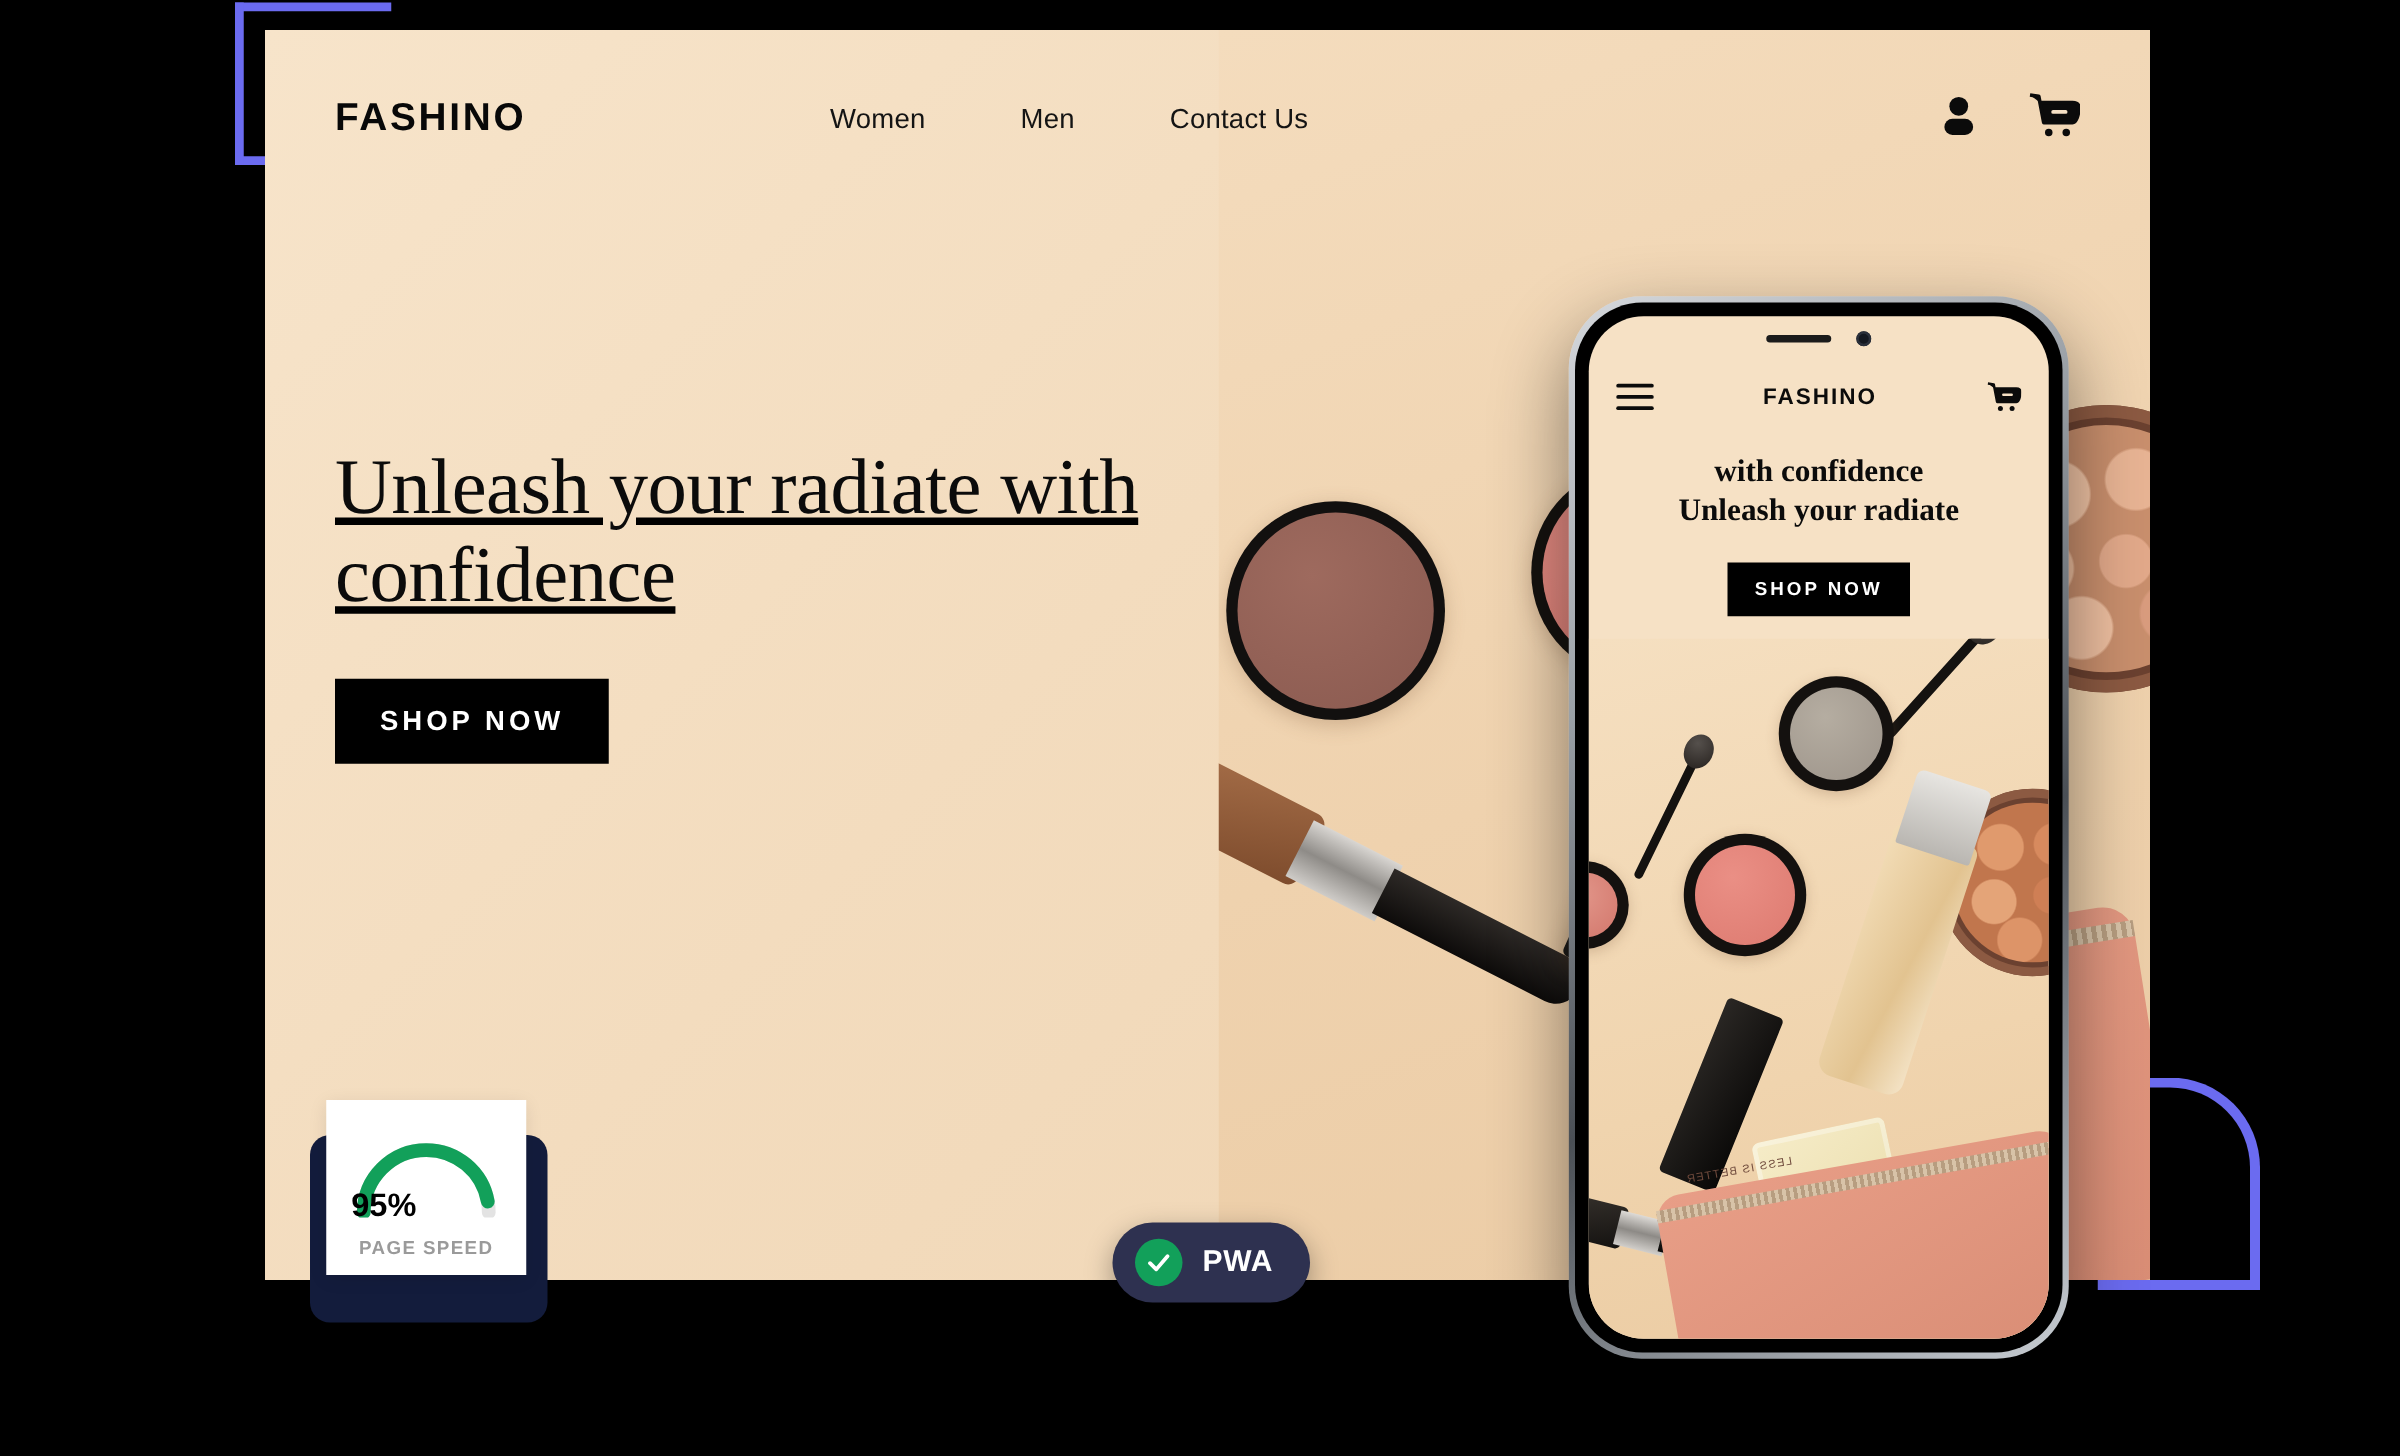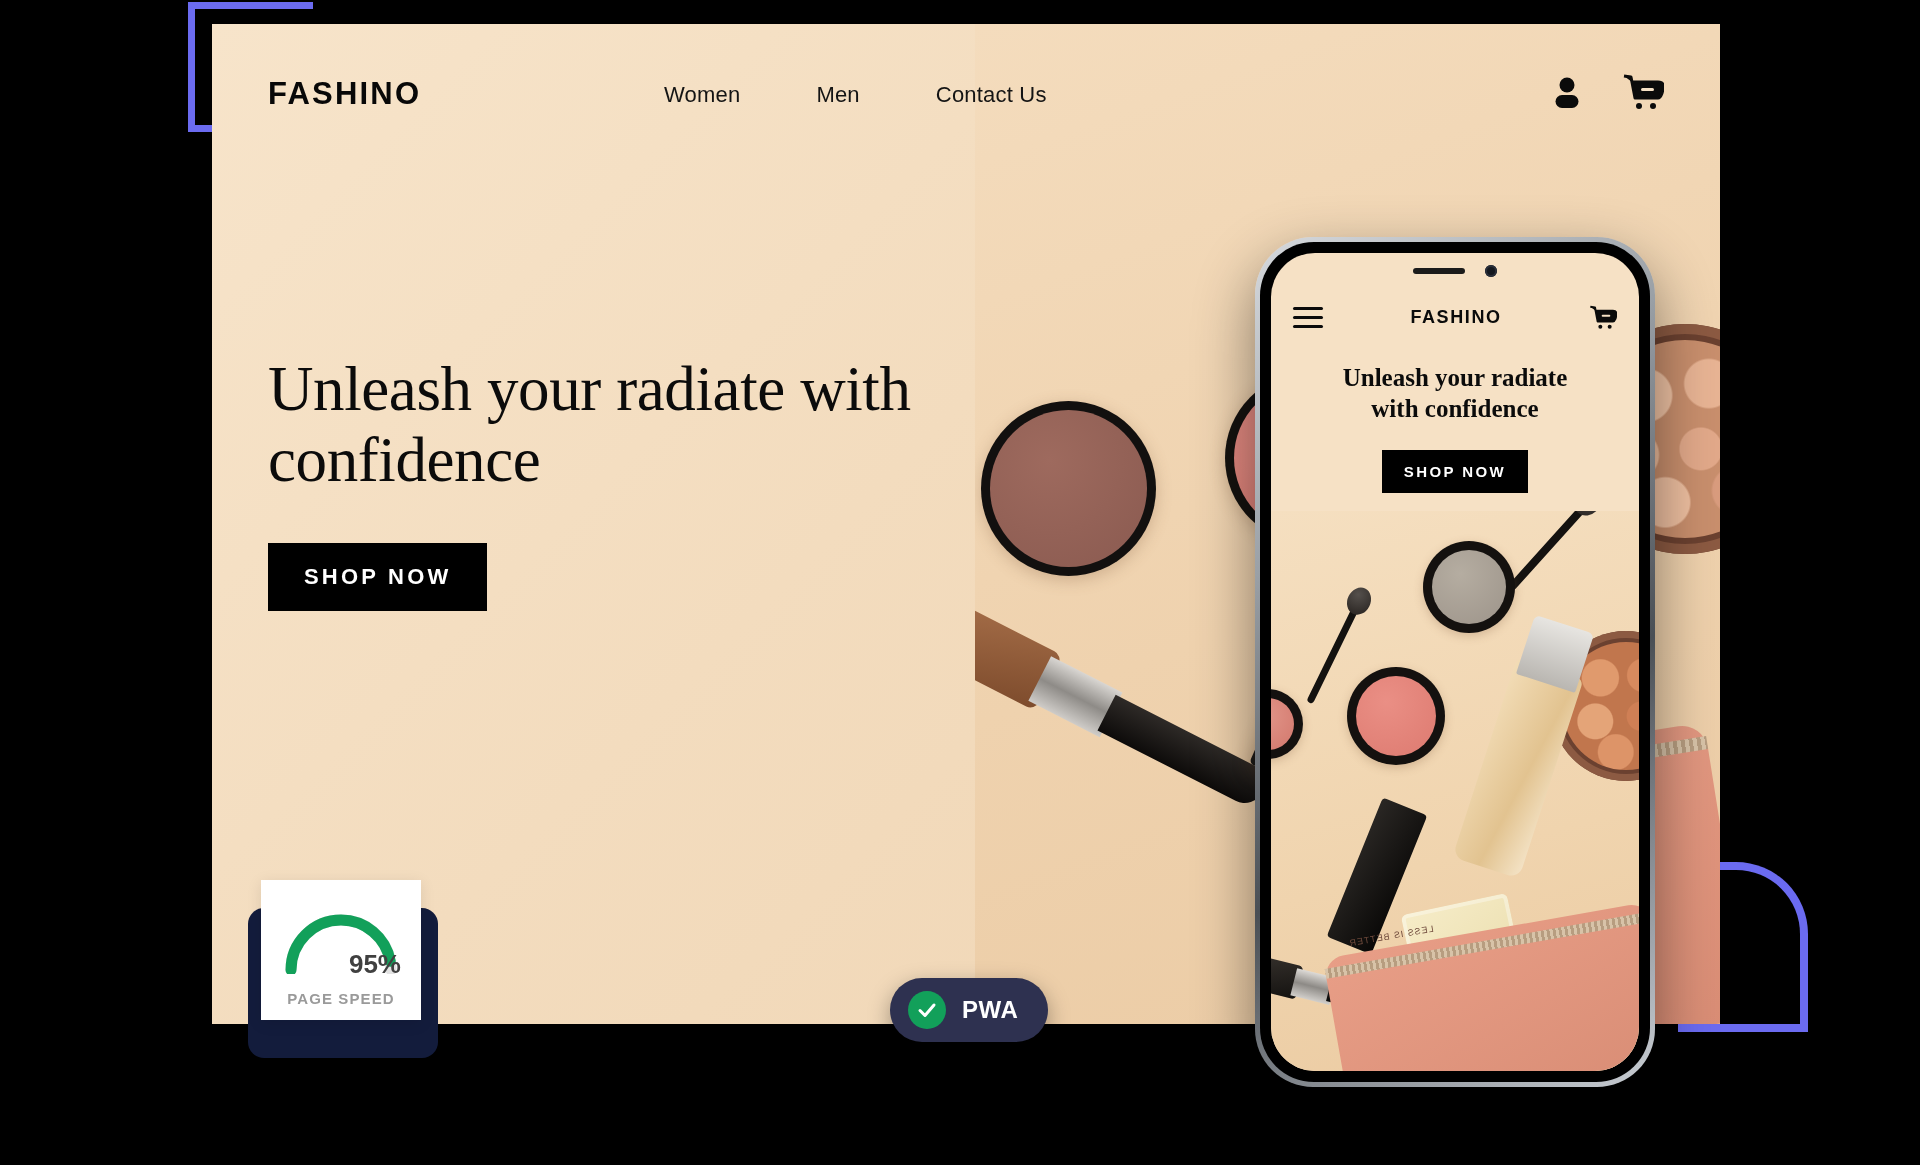--- a/index.html
+++ b/index.html
@@ -132,21 +132,21 @@
     position:absolute; left:452px; top:58px;
     display:flex; gap:76px; align-items:center;
   }
   .nav-link{ font-size:22px; color:#141414; letter-spacing:.2px; cursor:pointer; }
   .nav-icons{
     position:absolute; right:56px; top:50px; display:flex; gap:40px; align-items:center;
   }
   .icon-svg{ display:block; }
 
   
-  .hero-copy{ position:absolute; left:56px; top:330px; z-index:6; width:700px; }
+  .hero-copy{ position:absolute; left:56px; top:330px; z-index:6; width:700px;text-decoration:underline; }
   .headline{
     font-family:"Liberation Serif", serif;
     font-size:63px; line-height:1.12; color:#0b0b0b; letter-spacing:-.4px;
     font-weight:400;
   }
   .cta{
     display:inline-block; margin-top:48px;
     background:#000; color:#fff; border:none;
     padding:21px 36px; font-size:22px; font-weight:700; letter-spacing:3.2px;
     cursor:pointer; font-family:"Liberation Sans", sans-serif;
@@ -159,22 +159,22 @@
   }
   .ps-card{
     position:absolute; left:261px; top:880px; width:160px; height:140px;
     background:#fff; z-index:7;
     display:flex; flex-direction:column; align-items:center;
     box-shadow:0 3px 14px rgba(0,0,0,.10);
   }
   .gauge{ position:relative; width:120px; height:72px; margin-top:22px; }
   .gauge svg{ display:block; }
   .gauge-val{
-    position:absolute; left:0; right:0; bottom:-6px; text-align:right;
-    font-size:26px; font-weight:700; color:#404040;
+    position:absolute; left:0; right:0; bottom:-6px; text-align:left;
+    font-size:26px; font-weight:700; color:#000000;
   }
   .ps-label{
     margin-top:16px; font-size:15px; font-weight:700;
     letter-spacing:1.1px; color:#9a9a9a;
   }
 
   
   .pwa{
     position:absolute; left:890px; top:978px; z-index:12;
     display:flex; align-items:center; gap:16px;
@@ -416,22 +416,22 @@
             <svg class="icon-svg" width="28" height="25" viewBox="0 0 42 36">
               <path d="M2 2 L9 3 L13 24 L36 24 C39 24 41 18 41 12 C41 9 39 8 36 8 L10 8" fill="#0b0b0b" stroke="#0b0b0b" stroke-width="3" stroke-linejoin="round"></path>
               <rect x="19" y="14" width="13" height="3" rx="1.5" fill="#F6E1C5"></rect>
               <circle cx="17" cy="32" r="3" fill="#0b0b0b"></circle>
               <circle cx="31" cy="32" r="3" fill="#0b0b0b"></circle>
             </svg>
           </span>
         </div>
 
         <div class="p-hero">
+          <div class="p-headline">with confidence</div>
           <div class="p-headline">Unleash your radiate</div>
-          <div class="p-headline">with confidence</div>
           <button class="p-cta">SHOP NOW</button>
         </div>
 
         <div class="p-photo">
           <div class="p-appl2"></div>
           <div class="compact pc-grey"></div>
           <div class="p-appl"></div>
           <div class="compact pc-pink2"></div>
           <div class="compact pc-edge"></div>
           <div class="p-bowl"></div>

